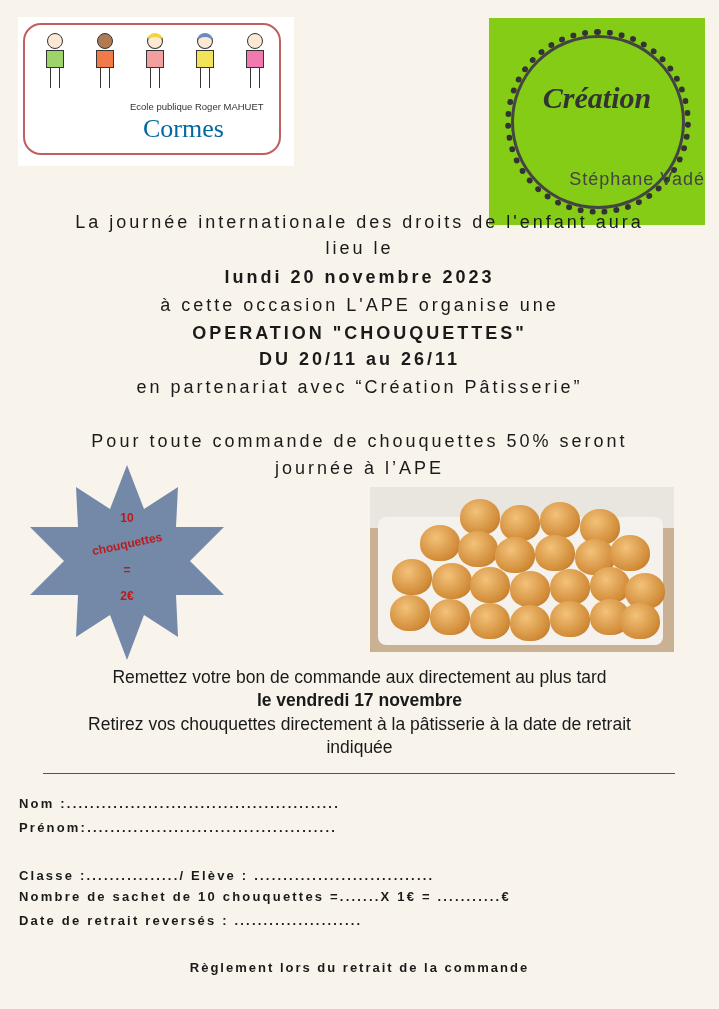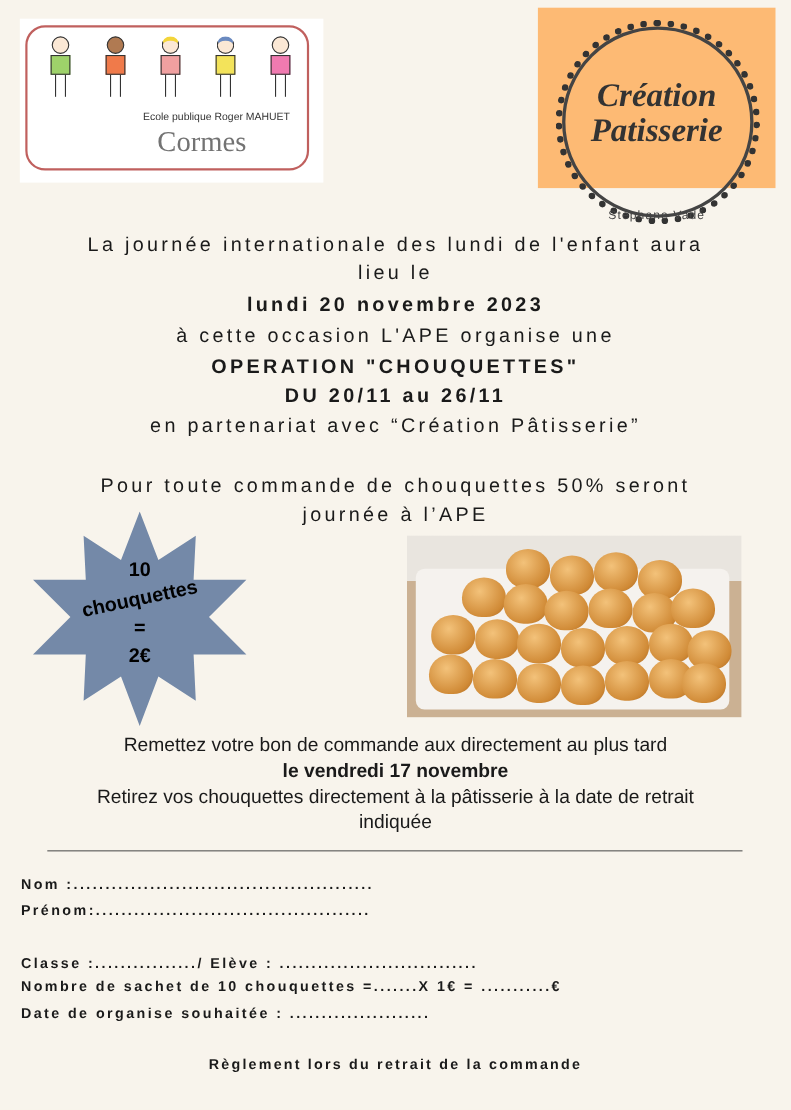--- a/index.html
+++ b/index.html
@@ -16,35 +16,35 @@
   .kids { position:absolute; left:12px; top:16px; width:250px; height:60px; display:flex; justify-content:space-around; }
   .kid { width:30px; height:58px; position:relative; }
   .kid .head { position:absolute; left:7px; top:0; width:16px; height:16px; border-radius:50%; border:1.5px solid #333; background:#fbe8d5; box-sizing:border-box; }
   .kid .shirt { position:absolute; left:6px; top:17px; width:18px; height:18px; border:1.5px solid #333; box-sizing:border-box; }
   .kid .legs { position:absolute; left:10px; top:35px; width:10px; height:20px; border-left:1.5px solid #333; border-right:1.5px solid #333; box-sizing:border-box; }
   .ape-letters { position:absolute; left:16px; top:80px; font-size:44px; font-weight:bold; letter-spacing:0px; line-height:50px; }
   .ape-letters span:nth-child(1){ color:#d01f1f; }
   .ape-letters span:nth-child(2){ color:#3fbf3f; }
   .ape-letters span:nth-child(3){ color:#2fa8e0; }
   .ape-school { position:absolute; left:112px; top:84px; font-size:9.5px; color:#333; }
-  .ape-town { position:absolute; left:125px; top:97px; font-size:26px; color:#737373; font-family:"Liberation Serif", serif; }
+  .ape-town { position:absolute; left:125px; top:97px; font-size:26px; color:#0369a1; font-family:"Liberation Serif", serif; }
   
-  .pat-logo { left:489px; top:7px; width:216px; height:164px; background:#fdba74; }
+  .pat-logo { left:489px; top:18px; width:216px; height:207px; background:#84cc16; }
   .pat-ring { position:absolute; left:16px; top:11px; width:186px; height:186px; border-radius:50%;
     border:6px dotted #333; box-sizing:border-box; }
   .pat-ring2 { position:absolute; left:22px; top:17px; width:174px; height:174px; border-radius:50%;
     border:3px solid #444; box-sizing:border-box; }
   .pat-title { position:absolute; left:0; width:216px; text-align:center; font-family:"Liberation Serif", serif;
     font-style:italic; font-weight:bold; font-size:30px; color:#333; line-height:32px; }
-  .pat-name { position:absolute; left:0; top:151px; width:216px; text-align:center; font-size:11px; letter-spacing:1px; color:#444;margin-top:32px; }
+  .pat-name { position:absolute; left:0; top:151px; width:216px; text-align:right; font-size:18px; letter-spacing:1px; color:#444; }
   
   .center { left:0; width:719px; text-align:center; letter-spacing:3px; font-size:18px; }
   .b { font-weight:bold; }
   .star-wrap { left:28px; top:465px; width:198px; height:195px; }
-  .star-text { position:absolute; left:0; top:40px; width:198px; text-align:center; font-weight:bold; font-size:18px; line-height:26px; color:#000000; }
+  .star-text { position:absolute; left:0; top:40px; width:198px; text-align:center; font-weight:bold; font-size:12px; line-height:26px; color:#b91c1c; }
   .photo { left:370px; top:487px; width:304px; height:165px; background:linear-gradient(#e9e5df 0 25%, #cbb193 25% 100%); overflow:hidden; }
   .plate { position:absolute; left:8px; top:30px; width:285px; height:128px; background:#f5f2ee; border-radius:8px; }
   .puff { position:absolute; width:40px; height:36px; border-radius:50% 50% 45% 45%;
     background:radial-gradient(circle at 40% 35%, #f3c27a, #d08a36 70%, #a5621f); }
   .info { left:0; width:719px; text-align:center; font-size:17.5px; line-height:23px; letter-spacing:0; }
   .rule { left:43px; top:773px; width:632px; height:1px; background:#555; }
   .form-line { left:19px; font-size:13px; font-weight:bold; letter-spacing:2.2px; }
   .footer { left:0; width:719px; text-align:center; top:960px; font-size:13px; font-weight:bold; letter-spacing:2px; }
 </style>
 </head>
@@ -80,25 +80,24 @@
       </div>
   </div>
   <div class="ape-school">Ecole publique Roger MAHUET</div>
   <div class="ape-town">Cormes</div>
 </div>
 
 <div class="abs pat-logo">
   <div class="pat-ring"></div>
   <div class="pat-ring2"></div>
   <div class="pat-title" style="top:64px">Création</div>
-  <div class="pat-title" style="top:96px">Patisserie</div>
   <div class="pat-name">Stéphane Vadé</div>
 </div>
 
-<div class="abs center" style="top:212px">La journée internationale des lundi de l'enfant aura</div>
+<div class="abs center" style="top:212px">La journée internationale des droits de l'enfant aura</div>
 <div class="abs center" style="top:238px">lieu le</div>
 <div class="abs center b" style="top:267px">lundi 20 novembre 2023</div>
 <div class="abs center" style="top:295px">à cette occasion L'APE organise une</div>
 <div class="abs center b" style="top:323px">OPERATION "CHOUQUETTES"</div>
 <div class="abs center b" style="top:349px">DU 20/11 au 26/11</div>
 <div class="abs center" style="top:377px">en partenariat avec “Création Pâtisserie”</div>
 
 <div class="abs center" style="top:431px">Pour toute commande de chouquettes 50% seront</div>
 <div class="abs center" style="top:458px">journée à l’APE</div>
 
@@ -146,15 +145,15 @@
 <div class="abs info b" style="top:689px">le vendredi 17 novembre</div>
 <div class="abs info" style="top:713px">Retirez vos chouquettes directement à la pâtisserie à la date de retrait</div>
 <div class="abs info" style="top:736px">indiquée</div>
 
 <div class="abs rule"></div>
 
 <div class="abs form-line" style="top:796px">Nom :...............................................</div>
 <div class="abs form-line" style="top:820px">Prénom:...........................................</div>
 <div class="abs form-line" style="top:868px">Classe :................/ Elève : ...............................</div>
 <div class="abs form-line" style="top:889px">Nombre de sachet de 10 chouquettes =.......X 1€ = ...........€</div>
-<div class="abs form-line" style="top:913px">Date de organise souhaitée : ......................</div>
+<div class="abs form-line" style="top:913px">Date de retrait reversés : ......................</div>
 
 <div class="abs footer">Règlement lors du retrait de la commande</div>
 
 </body></html>

